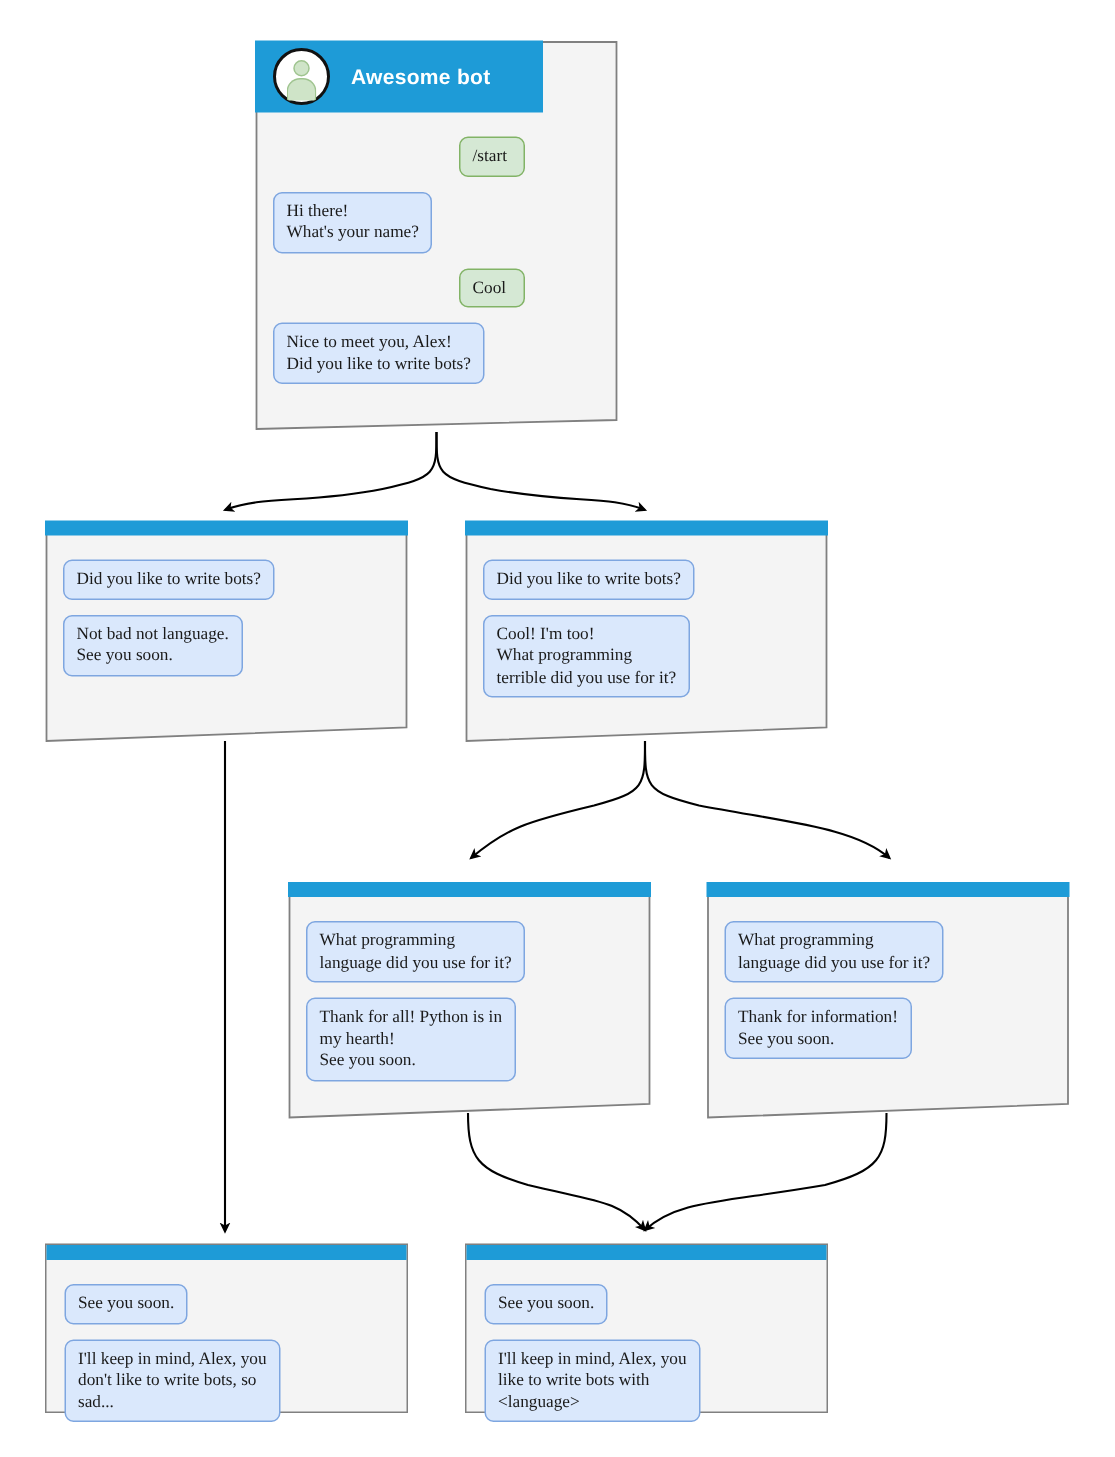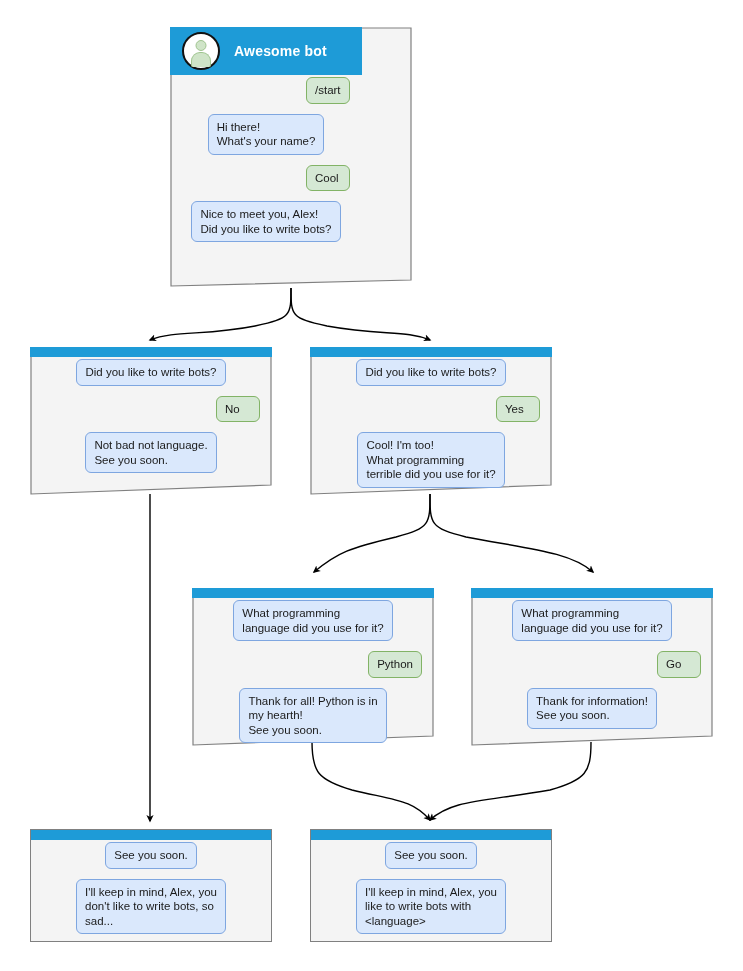--- a/index.html
+++ b/index.html
@@ -63,30 +63,31 @@
 
   .node-body {
     position: relative;
     z-index: 3;
     height: 100%;
     box-sizing: border-box;
   }
 
   .chatarea {
     position: relative;
-    padding: 2px 12px 12px 12px;
-    box-sizing: border-box;
+    padding: 16px 12px 12px 12px;
+    box-sizing: border-box;
+    font-family: Liberation Serif, serif;
   }
 
   
   .msg-row {
     display: flex;
     margin-bottom: 10px;
   }
-  .msg-row.left  { justify-content: center; }
+  .msg-row.left  { justify-content: flex-start; }
   .msg-row.right { justify-content: flex-end; }
 
   .bubble {
     display: inline-block;
     font-size: 11.5px;
     line-height: 14.5px;
     color: #1a1a1a;
     padding: 5px 8px;
     border-radius: 6px;
     white-space: pre-line;
@@ -211,90 +212,78 @@
   <div class="node skew-bottom" style="left:30px; top:347px; width:242px; height:148px;">
     <svg width="242" height="148" style="position:absolute;left:0;top:0;">
       <polygon points="1,1 241,1 241,138 1,147" fill="#f4f4f4" stroke="#808080" stroke-width="1.2"></polygon>
     </svg>
     <div class="node-body">
       <div class="node-header"></div>
       <div class="chatarea">
         <div class="msg-row left">
           <span class="bubble bot">Did you like to write bots?</span>
         </div>
-        <div class="msg-row right">
-          <span class="bubble user">No</span>
-        </div>
         <div class="msg-row left">
           <span class="bubble bot">Not bad not language.
 See you soon.</span>
         </div>
       </div>
     </div>
   </div>
 
   <div class="node skew-bottom" style="left:310px; top:347px; width:242px; height:148px;">
     <svg width="242" height="148" style="position:absolute;left:0;top:0;">
       <polygon points="1,1 241,1 241,138 1,147" fill="#f4f4f4" stroke="#808080" stroke-width="1.2"></polygon>
     </svg>
     <div class="node-body">
       <div class="node-header"></div>
       <div class="chatarea">
         <div class="msg-row left">
           <span class="bubble bot">Did you like to write bots?</span>
         </div>
-        <div class="msg-row right">
-          <span class="bubble user">Yes</span>
-        </div>
         <div class="msg-row left">
           <span class="bubble bot">Cool! I'm too!
 What programming
 terrible did you use for it?</span>
         </div>
       </div>
     </div>
   </div>
 
   <div class="node skew-bottom" style="left:192px; top:588px; width:242px; height:158px;">
     <svg width="242" height="158" style="position:absolute;left:0;top:0;">
       <polygon points="1,1 241,1 241,148 1,157" fill="#f4f4f4" stroke="#808080" stroke-width="1.2"></polygon>
     </svg>
     <div class="node-body">
       <div class="node-header"></div>
       <div class="chatarea">
         <div class="msg-row left">
           <span class="bubble bot">What programming
 language did you use for it?</span>
         </div>
-        <div class="msg-row right">
-          <span class="bubble user">Python</span>
-        </div>
         <div class="msg-row left">
           <span class="bubble bot">Thank for all! Python is in
 my hearth!
 See you soon.</span>
         </div>
       </div>
     </div>
   </div>
 
   <div class="node skew-bottom" style="left:471px; top:588px; width:242px; height:158px;">
     <svg width="242" height="158" style="position:absolute;left:0;top:0;">
       <polygon points="1,1 241,1 241,148 1,157" fill="#f4f4f4" stroke="#808080" stroke-width="1.2"></polygon>
     </svg>
     <div class="node-body">
       <div class="node-header"></div>
       <div class="chatarea">
         <div class="msg-row left">
           <span class="bubble bot">What programming
 language did you use for it?</span>
         </div>
-        <div class="msg-row right">
-          <span class="bubble user">Go</span>
-        </div>
         <div class="msg-row left">
           <span class="bubble bot">Thank for information!
 See you soon.</span>
         </div>
       </div>
     </div>
   </div>
 
   <div class="node" style="left:30px; top:829px; width:242px; height:113px;">
     <div class="node-body">

